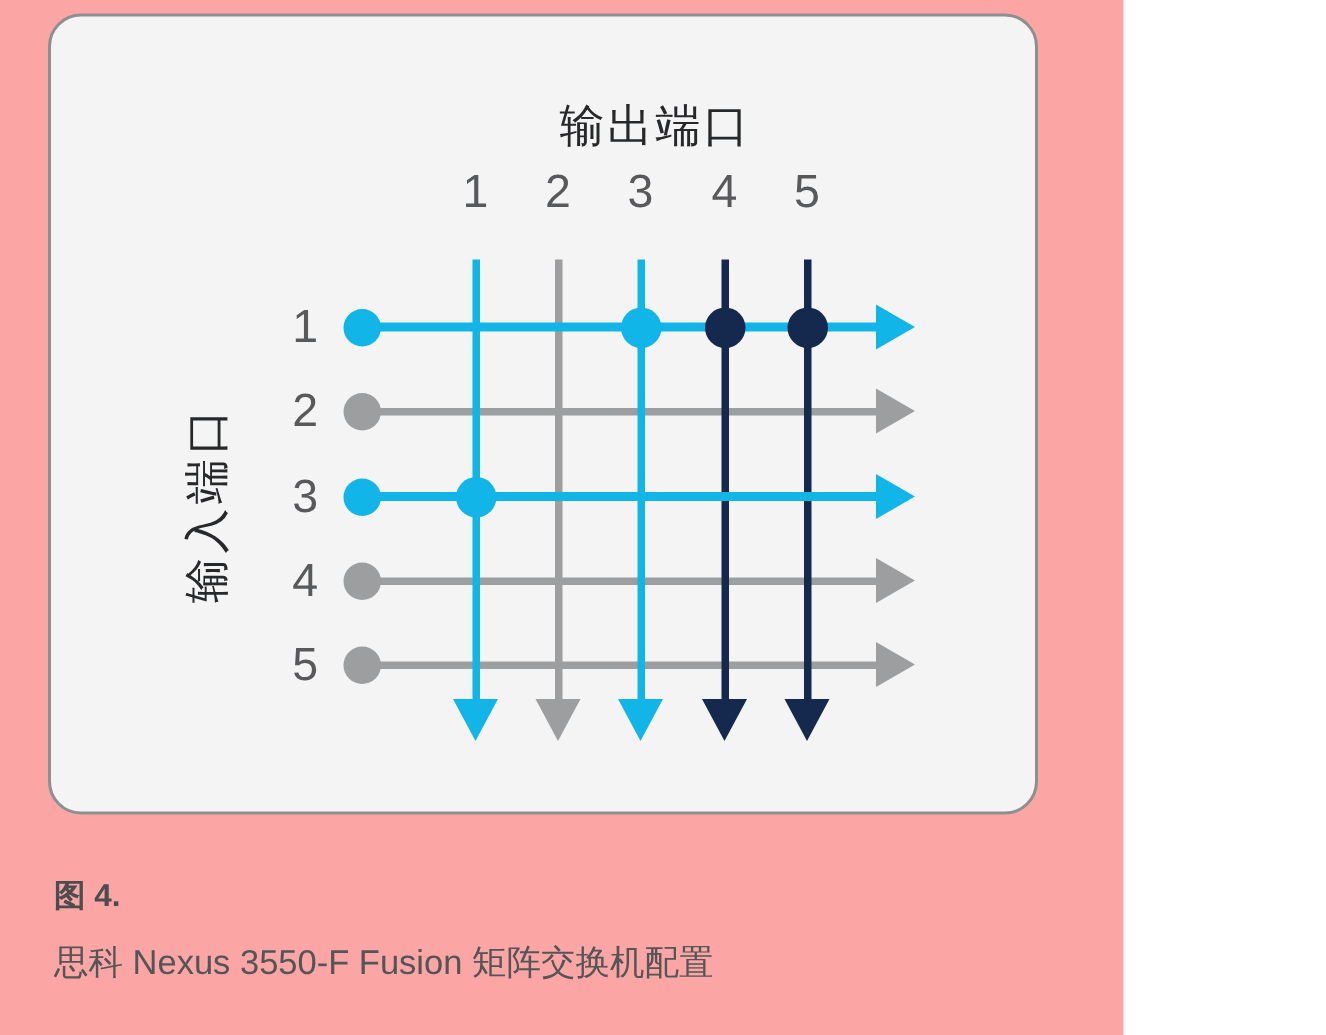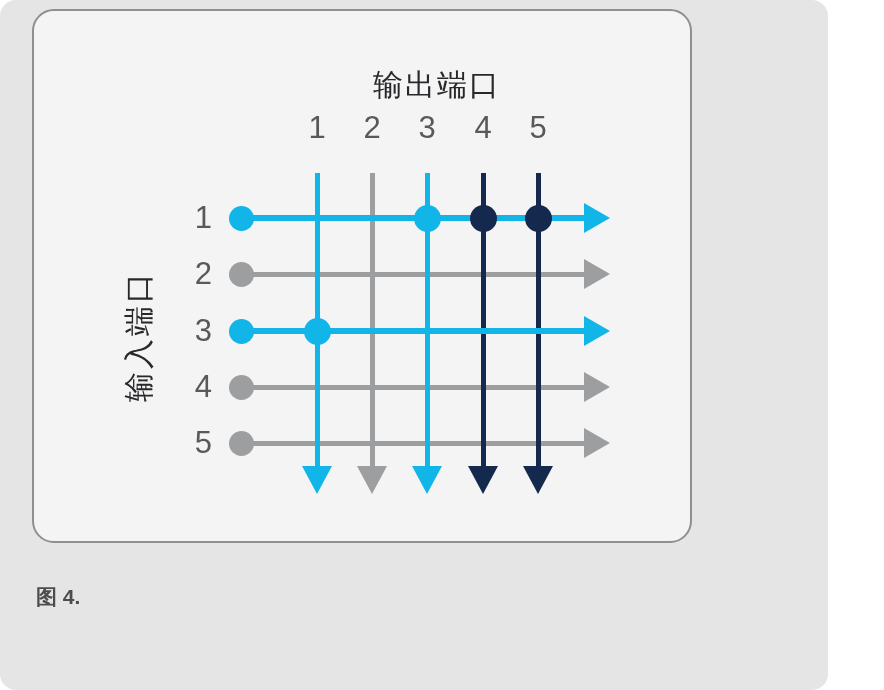--- a/index.html
+++ b/index.html
@@ -1,19 +1,18 @@
 <!DOCTYPE html>
 <html><head>
 <meta charset="utf-8">
 <style>
   html,body{margin:0;padding:0;background:#ffffff;}
   .stage{
-    position:relative;width:828px;height:690px;background:#e5e5e5;overflow:hidden;
+    position:relative;width:749px;height:690px;background:#fca5a5;overflow:hidden;
     font-family:"Liberation Sans","DejaVu Sans",sans-serif;
-    border-radius:16px;
   }
   .card{
     position:absolute;left:32px;top:9px;width:656px;height:530px;
     background:#f4f4f5;border:2px solid #8d8f91;border-radius:22px;
   }
   .layer{position:absolute;left:0;top:0;width:884px;height:690px;}
   .axis-title-top{
     position:absolute;left:267px;top:66px;width:340px;height:38px;
     text-align:center;font-size:30px;line-height:38px;color:#27282a;letter-spacing:2px;
   }
@@ -82,13 +81,14 @@
       <div class="col-label" style="left: 513px; top: 108px;">5</div>
       <div class="v-line" style="left: 535.5px; top: 173px; width: 5px; height: 293px; background: rgb(20, 41, 77); z-index: 2;"></div>
       <div class="arrow-down" style="left: 523px; top: 466px; border-top: 28px solid rgb(20, 41, 77); z-index: 2;"></div>
       <div class="dot" style="left: 414px; top: 205px; width: 27px; height: 27px; background: rgb(18, 181, 232);"></div>
       <div class="dot" style="left: 470px; top: 205px; width: 27px; height: 27px; background: rgb(20, 41, 77);"></div>
       <div class="dot" style="left: 525px; top: 205px; width: 27px; height: 27px; background: rgb(20, 41, 77);"></div>
       <div class="dot" style="left: 304px; top: 318px; width: 27px; height: 27px; background: rgb(18, 181, 232);"></div>
     </div>
 
   <div class="caption-label">图 4.</div>
+  <div class="caption-text">思科 Nexus 3550-F Fusion 矩阵交换机配置</div>
 </div>
 
 </body></html>

